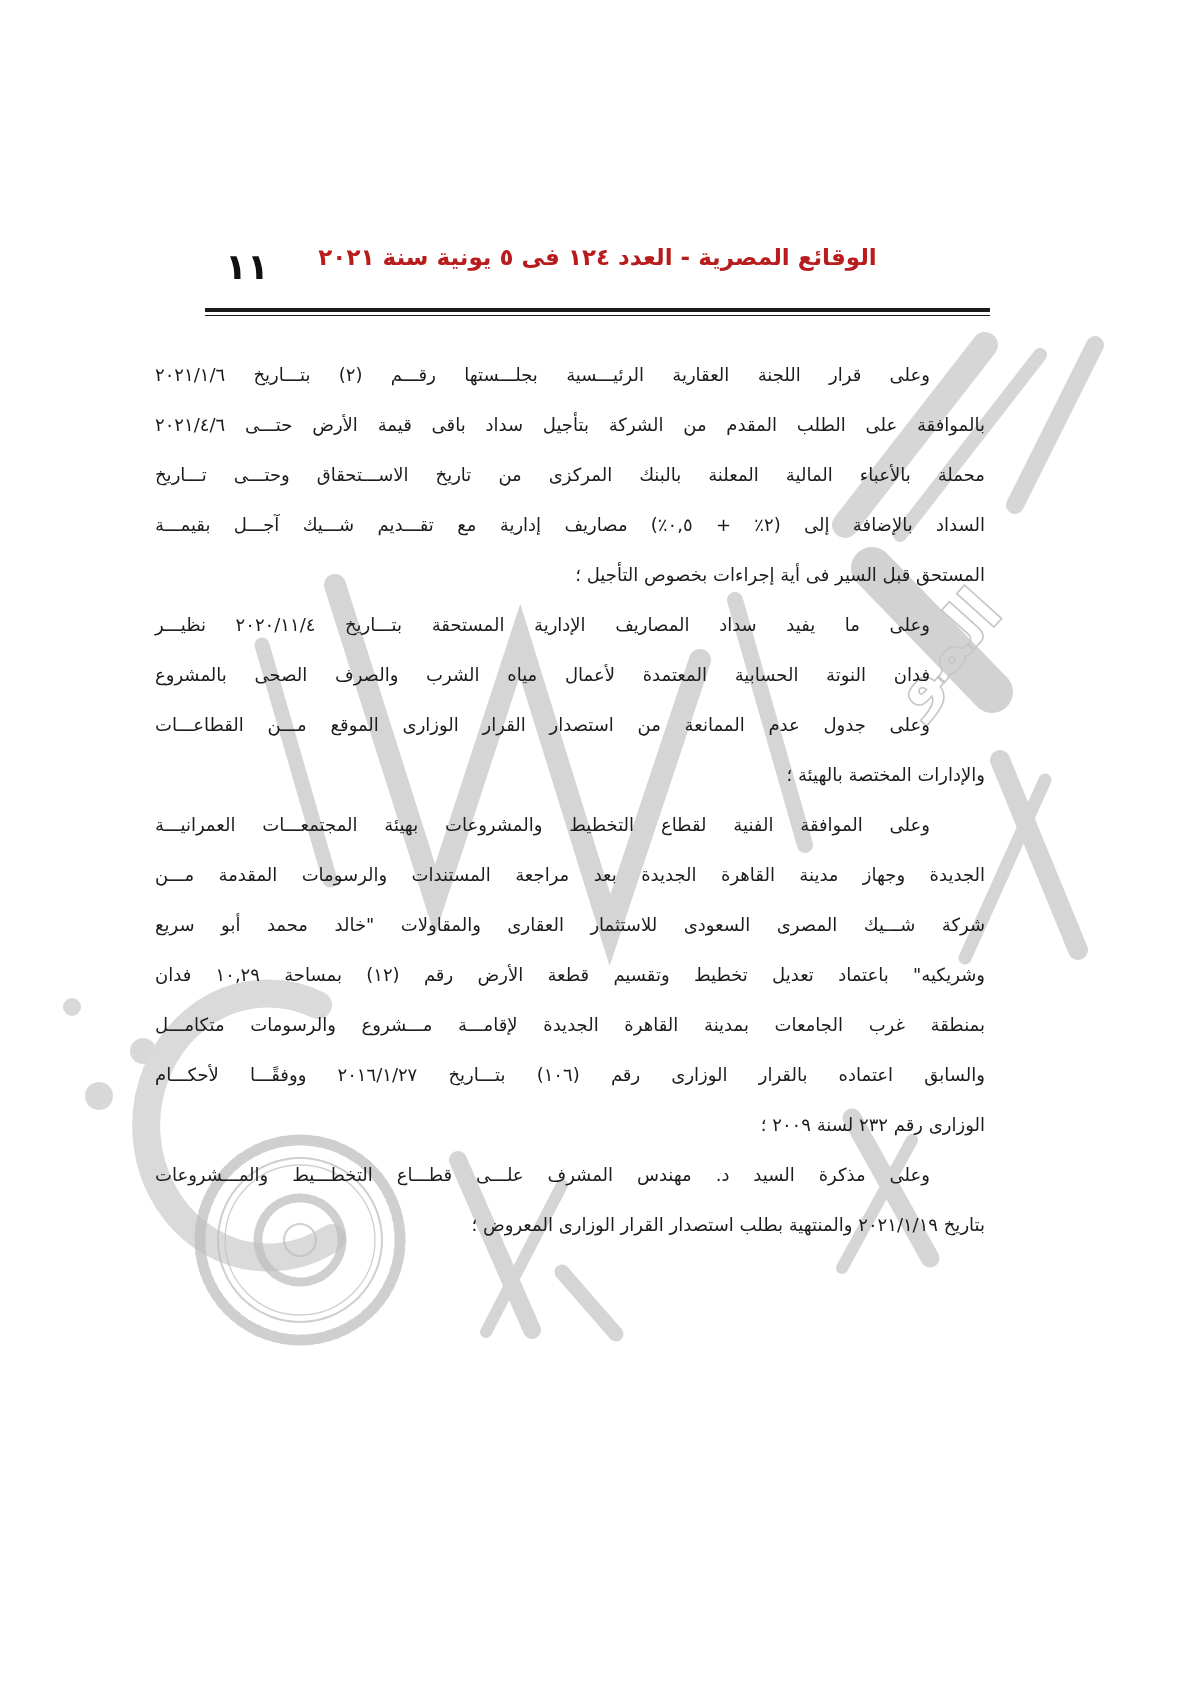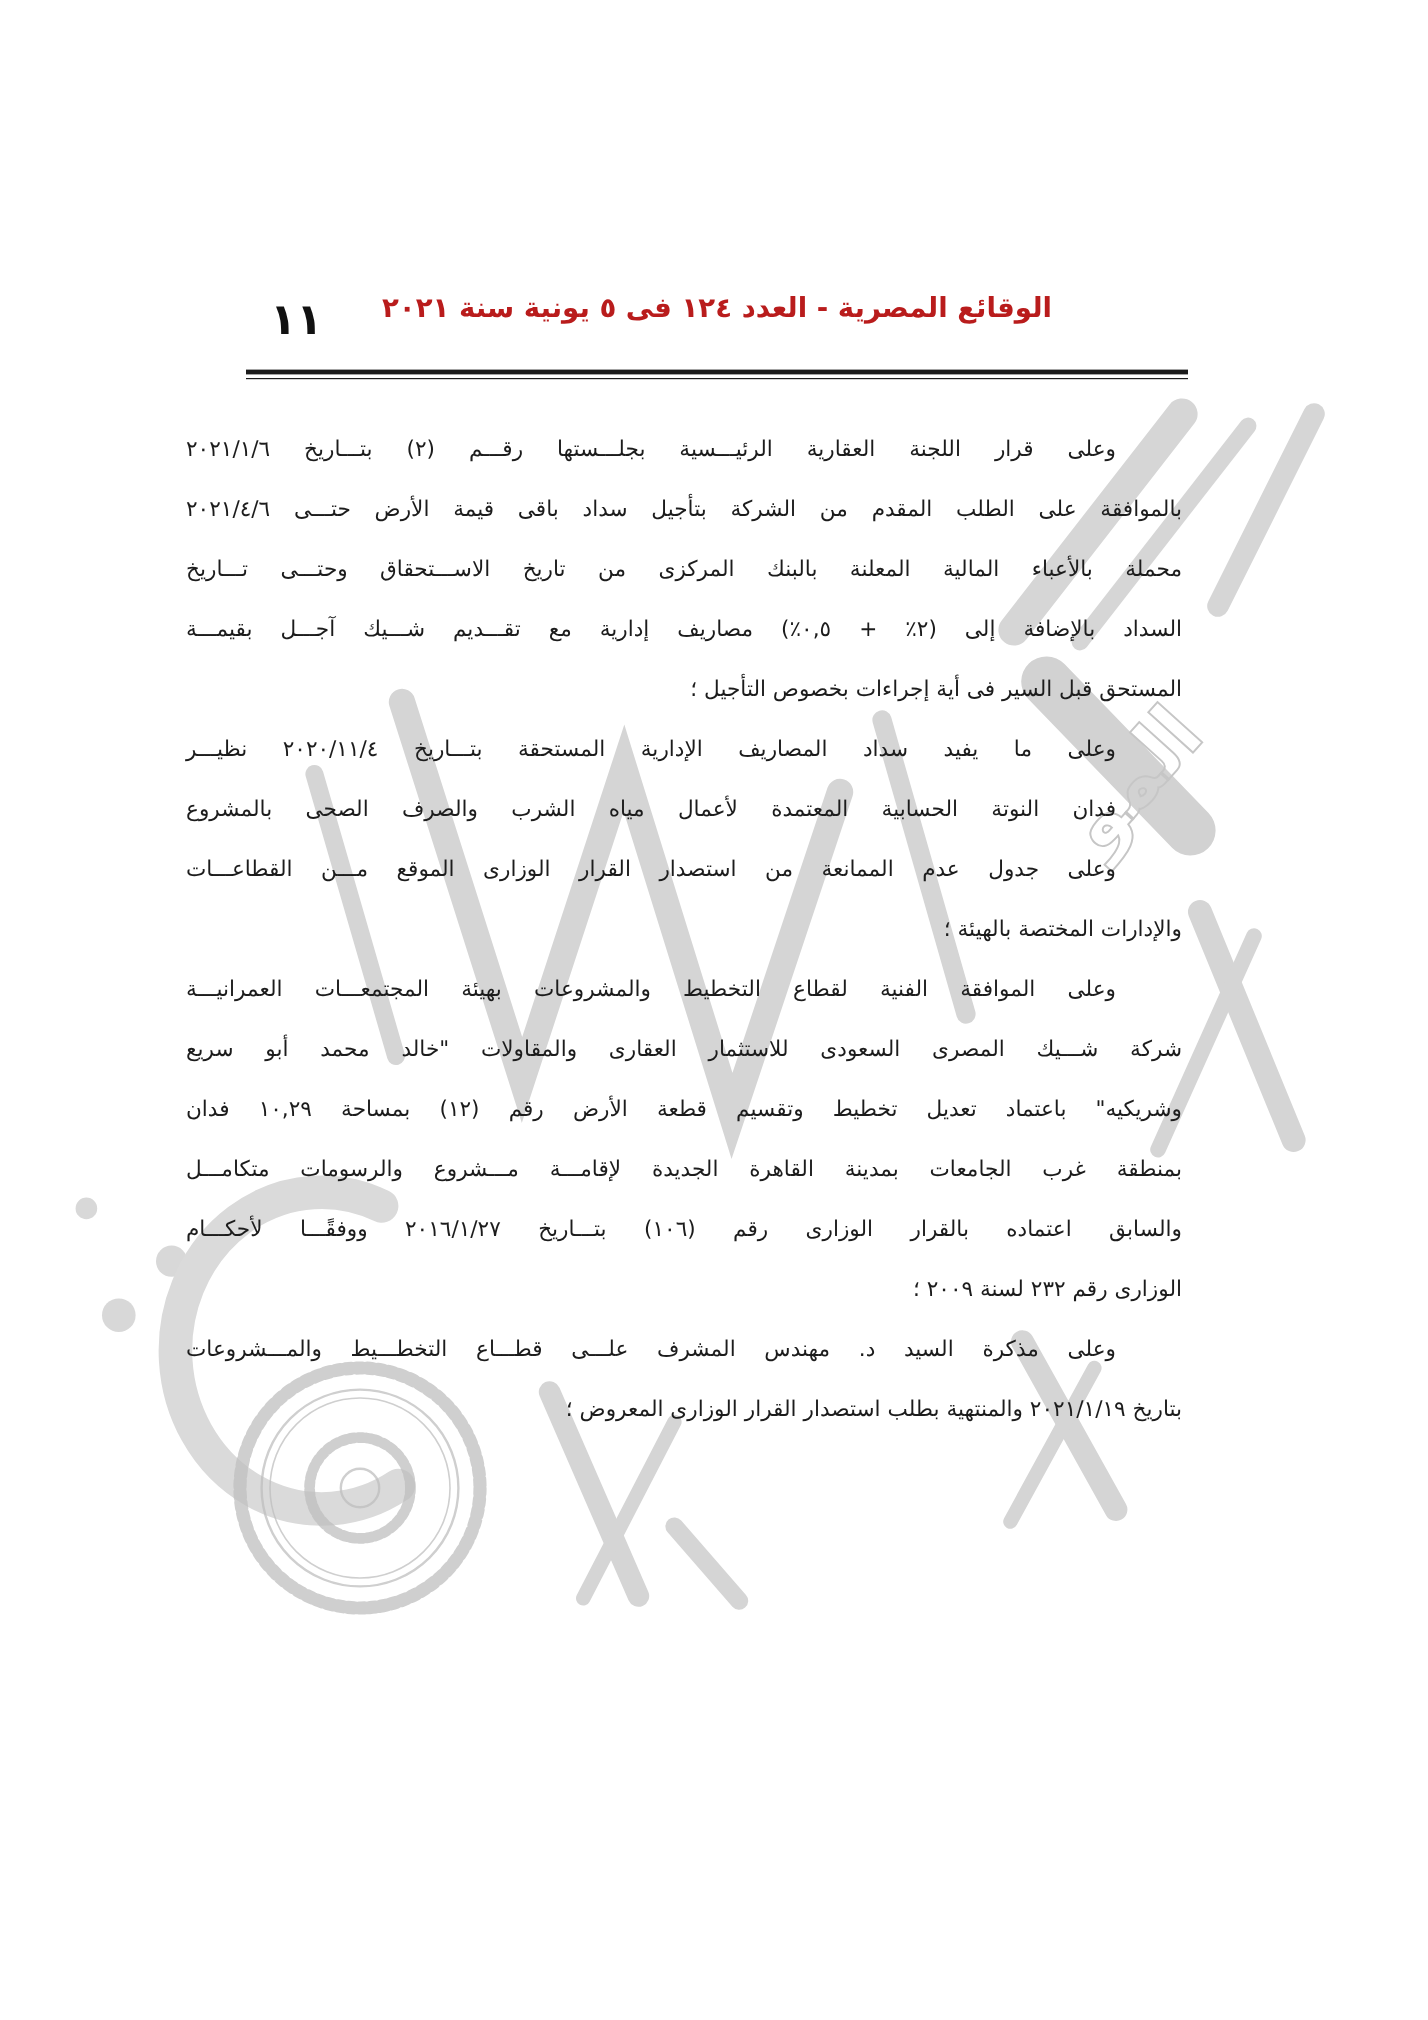--- a/index.html
+++ b/index.html
@@ -147,20 +147,21 @@
       <div class="line first">وعلى قرار اللجنة العقارية الرئيـــسية بجلـــستها رقـــم (٢) بتـــاريخ ٢٠٢١/١/٦</div>
       <div class="line">بالموافقة على الطلب المقدم من الشركة بتأجيل سداد باقى قيمة الأرض حتـــى ٢٠٢١/٤/٦</div>
       <div class="line">محملة بالأعباء المالية المعلنة بالبنك المركزى من تاريخ الاســـتحقاق وحتـــى تـــاريخ</div>
       <div class="line">السداد بالإضافة إلى (٢٪ + ٠,٥٪) مصاريف إدارية مع تقـــديم شـــيك آجـــل بقيمـــة</div>
       <div class="line last">المستحق قبل السير فى أية إجراءات بخصوص التأجيل ؛</div>
       <div class="line first">وعلى ما يفيد سداد المصاريف الإدارية المستحقة بتـــاريخ ٢٠٢٠/١١/٤ نظيـــر</div>
       <div class="line first">فدان النوتة الحسابية المعتمدة لأعمال مياه الشرب والصرف الصحى بالمشروع</div>
       <div class="line first">وعلى جدول عدم الممانعة من استصدار القرار الوزارى الموقع مـــن القطاعـــات</div>
       <div class="line last">والإدارات المختصة بالهيئة ؛</div>
       <div class="line first">وعلى الموافقة الفنية لقطاع التخطيط والمشروعات بهيئة المجتمعـــات العمرانيـــة</div>
+      <div class="line">الجديدة وجهاز مدينة القاهرة الجديدة بعد مراجعة المستندات والرسومات المقدمة مـــن</div>
       <div class="line">شركة شـــيك المصرى السعودى للاستثمار العقارى والمقاولات "خالد محمد أبو سريع</div>
       <div class="line">وشريكيه" باعتماد تعديل تخطيط وتقسيم قطعة الأرض رقم (١٢) بمساحة ١٠,٢٩ فدان</div>
       <div class="line">بمنطقة غرب الجامعات بمدينة القاهرة الجديدة لإقامـــة مـــشروع والرسومات متكامـــل</div>
       <div class="line">والسابق اعتماده بالقرار الوزارى رقم (١٠٦) بتـــاريخ ٢٠١٦/١/٢٧ ووفقًـــا لأحكـــام</div>
       <div class="line last">الوزارى رقم ٢٣٢ لسنة ٢٠٠٩ ؛</div>
       <div class="line first">وعلى مذكرة السيد د. مهندس المشرف علـــى قطـــاع التخطـــيط والمـــشروعات</div>
       <div class="line last">بتاريخ ٢٠٢١/١/١٩ والمنتهية بطلب استصدار القرار الوزارى المعروض ؛</div>
     </main>
 
 </div>

